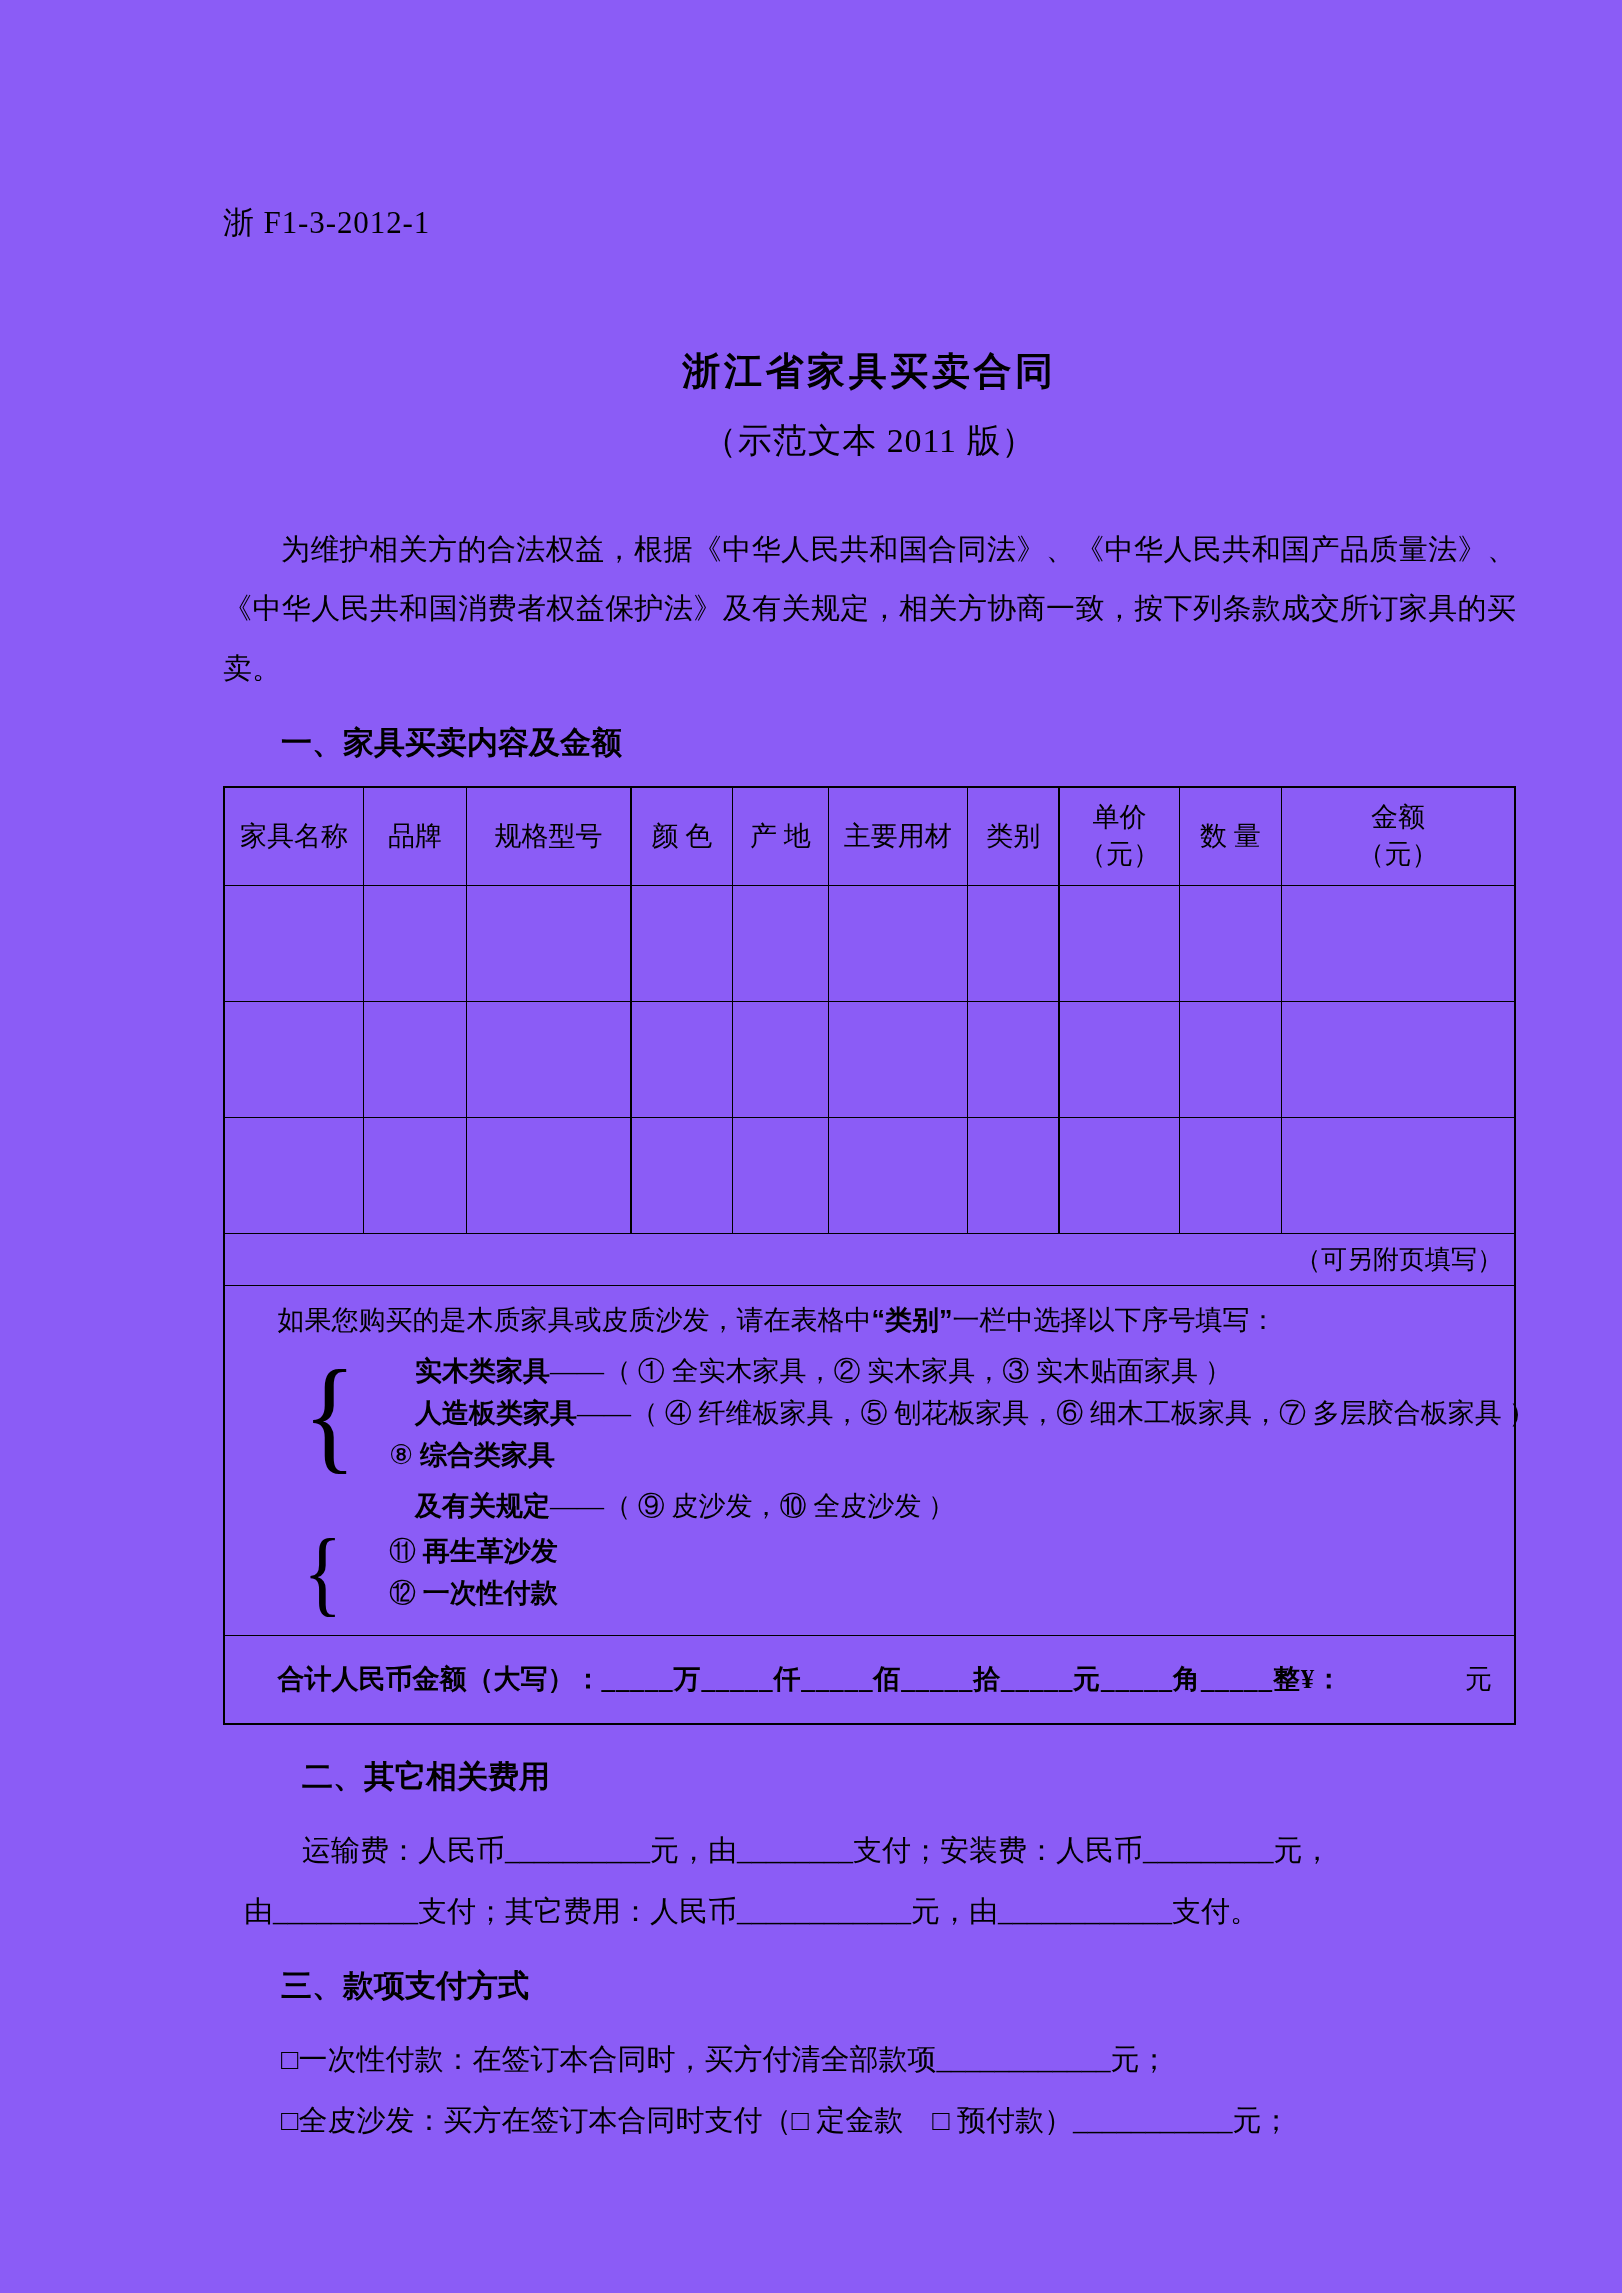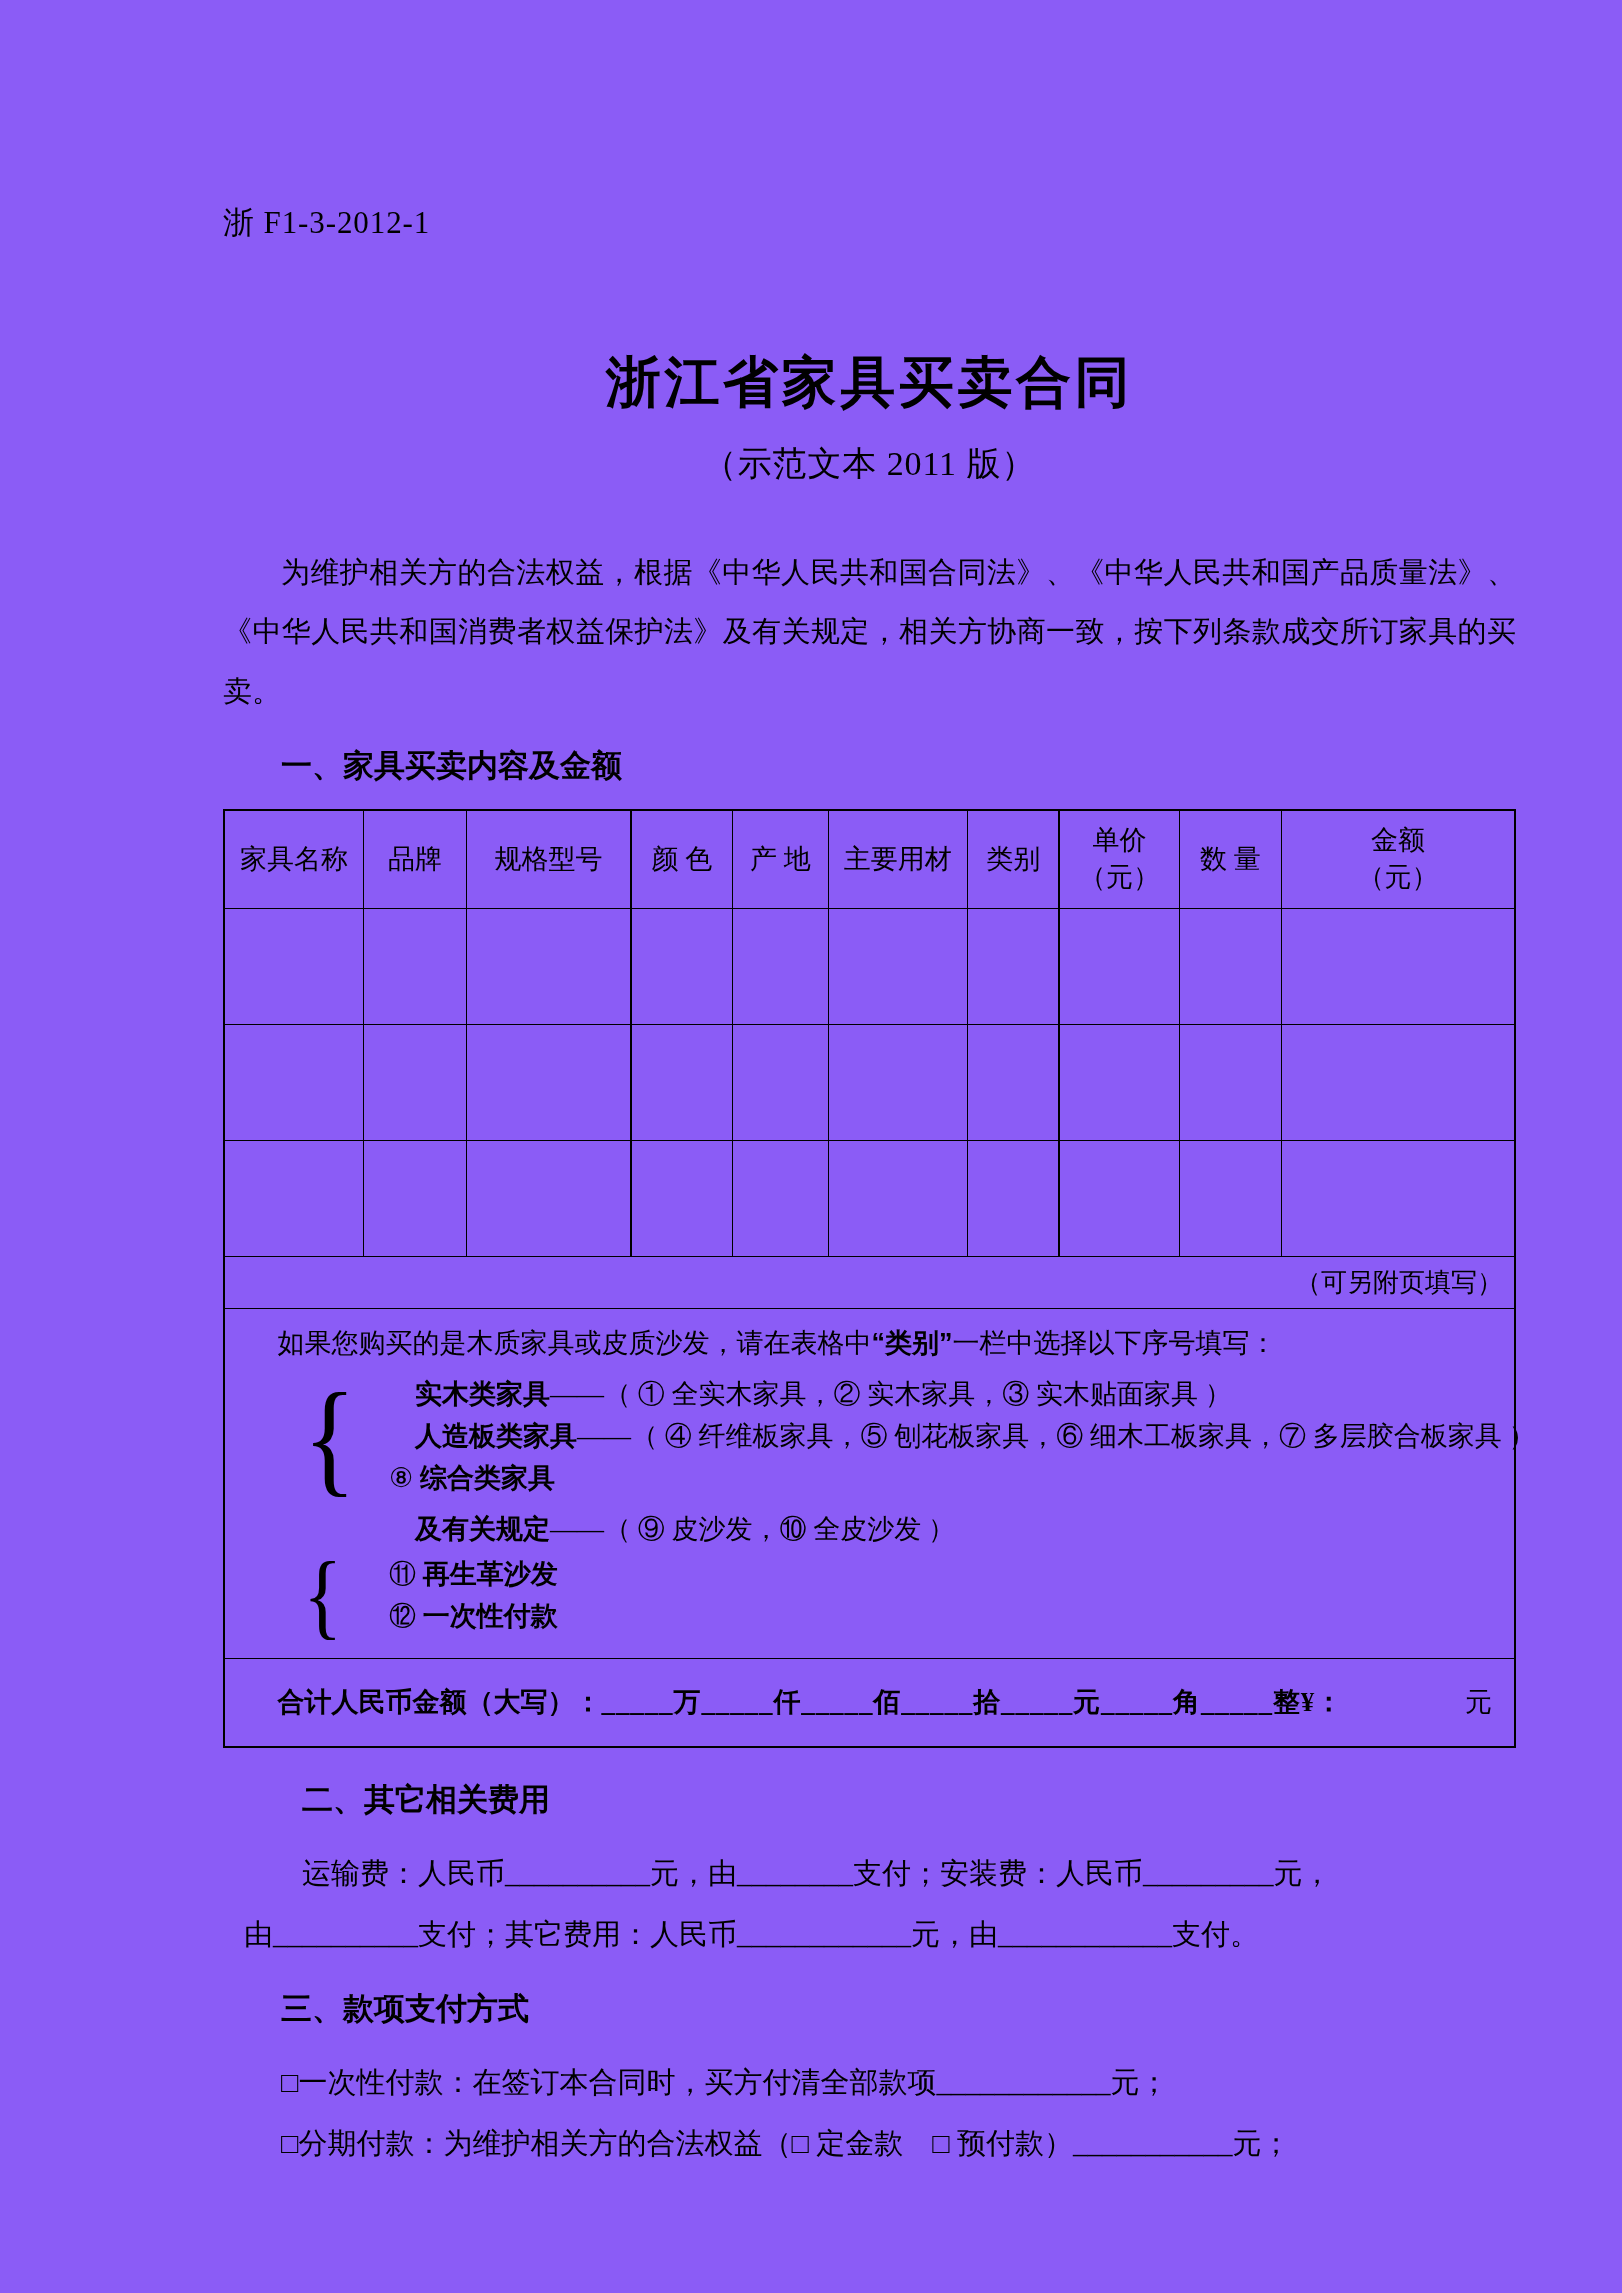--- a/index.html
+++ b/index.html
@@ -19,21 +19,21 @@
     overflow: hidden;
   }
   .doc-code {
     font-size: 31px;
     letter-spacing: 0.9px;
   }
   .title {
     margin: 102px 0 0 0;
     font-family: "Liberation Sans", "DejaVu Sans", sans-serif;
     font-weight: 700;
-    font-size: 55px;
+    font-size: 38px;
     text-align: center;
     letter-spacing: 3.6px;
   }
   .subtitle {
     margin-top: 21px;
     font-size: 34px;
     text-align: center;
     letter-spacing: 0.9px;
   }
   .intro {
@@ -268,17 +268,17 @@
 
   <div class="sec2-block">
     <div class="sec-heading">二、其它相关费用</div>
     <div class="body-line indent">运输费：人民币__________元，由________支付；安装费：人民币_________元，</div>
     <div class="body-line">由__________支付；其它费用：人民币____________元，由____________支付。</div>
   </div>
 
   <div>
     <div class="sec-heading">三、款项支付方式</div>
     <div class="body-line indent">□一次性付款：在签订本合同时，买方付清全部款项____________元；</div>
-    <div class="body-line indent">□分期付款：为维护相关方的合法权益（□ 定金款　□ 预付款）___________元；</div>
+    <div class="body-line indent">□全皮沙发：买方在签订本合同时支付（□ 定金款　□ 预付款）___________元；</div>
   </div>
 
 </div>
 
 
 </body></html>

